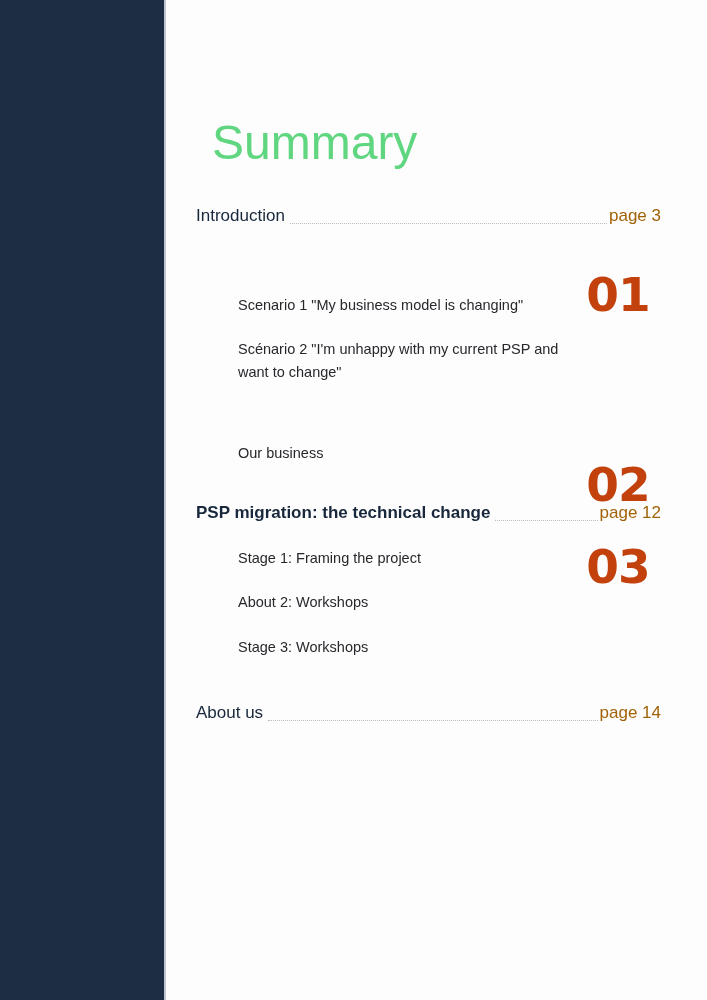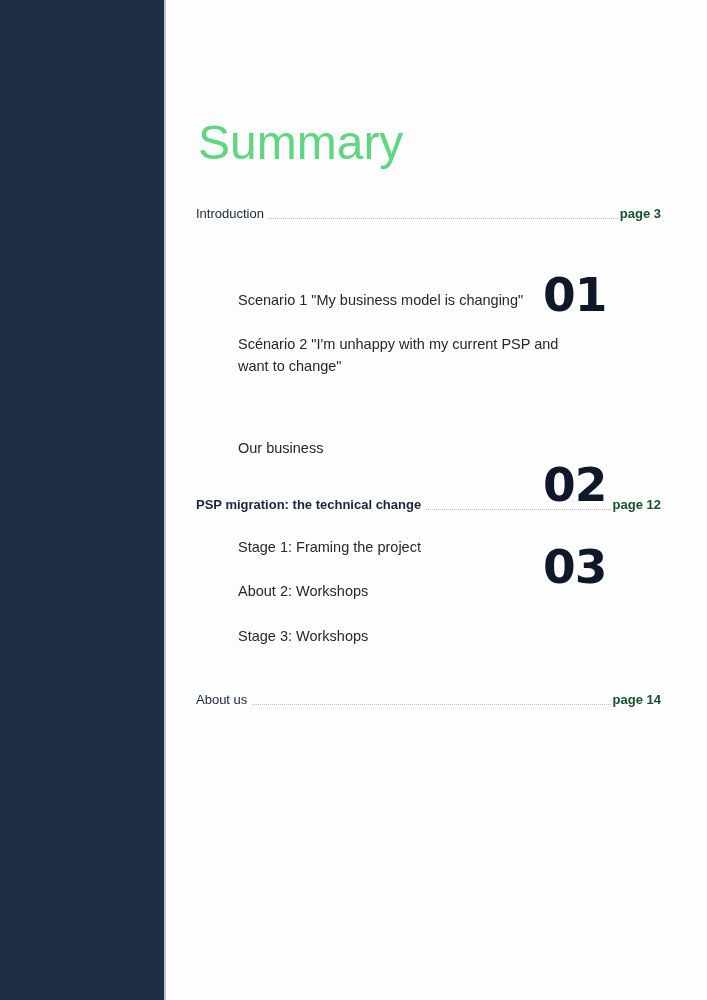--- a/index.html
+++ b/index.html
@@ -37,22 +37,22 @@
     width: 2px;
     height: 1000px;
     background: #8a98ac;
     opacity: .55;
   }
 
   .section-number {
     position: absolute;
     right: 14px;
     width: 150px;
-    text-align: left;
-    color: #0f172a;
+    text-align: center;
+    color: #c2410c;
     font-family: "DejaVu Sans", sans-serif;
     font-weight: bold;
     font-size: 47px;
     letter-spacing: -1px;
     line-height: 1;
     white-space: nowrap;
   }
   .num-01 { top: 271px; }
   .num-02 { top: 438px; margin-top: 23px; }
   .num-03 { top: 543px; }
@@ -61,21 +61,21 @@
   .content {
     position: absolute;
     left: 196px;
     top: 0;
     width: 465px;
     height: 1000px;
   }
 
   .doc-title {
     position: absolute;
-    left: 2px;
+    left: 16px;
     top: 117px;
     font-size: 48px;
     font-weight: normal;
     color: #5fd67f;
     letter-spacing: 0px;
     line-height: 1.1;
     white-space: nowrap;
   }
 
   .toc {
@@ -83,43 +83,43 @@
     left: 0;
     top: 205px;
     width: 465px;
   }
 
   .toc-entry {
     display: flex;
     align-items: flex-end;
     width: 465px;
     color: #18273c;
-    font-size: 13px;
+    font-size: 17px;
     line-height: 1.35;
   }
   .toc-entry.level-1 { font-weight: normal; }
   .toc-entry.level-1.strong .entry-label { font-weight: bold; }
 
   .entry-label {
     white-space: nowrap;
     padding-right: 5px;
     color: #18273c;
   }
   .entry-leader {
     flex: 1 1 auto;
     height: 1px;
     margin-bottom: 4px;
     border-bottom: 1px dotted #b9bcc2;
     min-width: 8px;
   }
   .entry-page {
     white-space: nowrap;
     padding-left: 2px;
-    font-weight: bold;
-    color: #14532d;
+    font-weight: normal;
+    color: #a16207;
   }
 
   .toc-sub {
     color: #26282c;
     font-size: 14.5px;
     font-weight: normal;
     line-height: 1.55;
     margin-left: 42px;
     max-width: 345px;
   }

